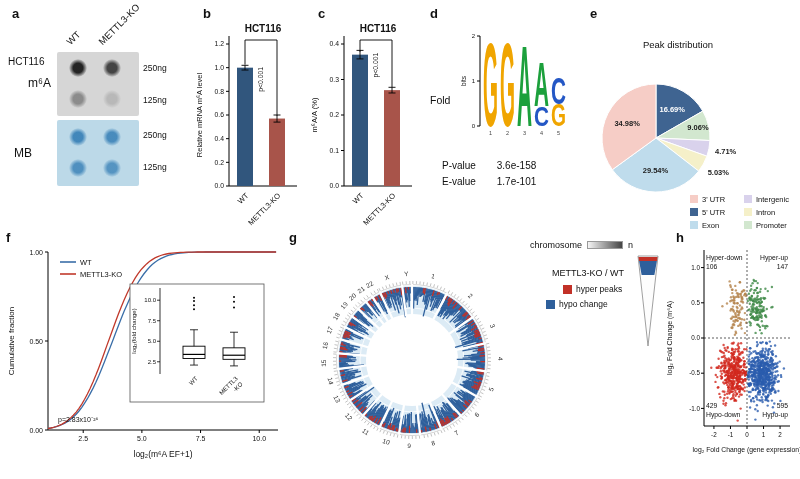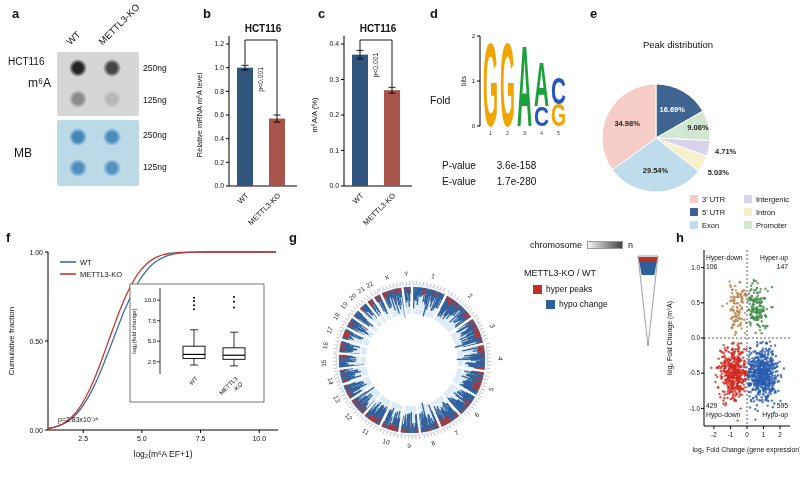--- a/index.html
+++ b/index.html
@@ -157,21 +157,21 @@
           <text x="91" y="79.5" font-size="37.5" font-weight="bold" fill="#2457c5" textLength="15" lengthAdjust="spacingAndGlyphs">C</text>
           <text x="91" y="102" font-size="31.3" font-weight="bold" fill="#f0a500" textLength="15" lengthAdjust="spacingAndGlyphs">G</text>
           <text x="98.5" y="111" font-size="5.5" fill="#444" text-anchor="middle">5</text>
         </svg></div>
     <div class="d-stat" style="left:14px;top:138px">
       <span class="lab">P-value</span>
       <span>3.6e-158</span>
     </div>
     <div class="d-stat" style="left:14px;top:154px">
       <span class="lab">E-value</span>
-      <span>1.7e-280</span>
+      <span>1.7e-101</span>
     </div>
   </div>
 
   <div class="panel" id="chart-panel_e" style="left:586px;top:36px;width:212px;height:215px"><svg width="212" height="215" viewBox="0 0 212 215">
         <text x="92" y="12" font-size="9.5" fill="#111" text-anchor="middle">Peak distribution</text>
         <path d="M 70 102 L 70.0 48.0 A 54 54 0 0 1 116.8 75.1 Z" fill="#3f6491" stroke="#fff" stroke-width="1"></path>
         <text x="86.22056413045301" y="76.45265967529433" font-size="7.5" fill="#ffffff" text-anchor="middle" font-weight="bold">16.69%</text>
         <path d="M 70 102 L 116.8 75.1 A 54 54 0 0 1 123.9 104.5 Z" fill="#d2e7cf" stroke="#fff" stroke-width="1"></path>
         <text x="111.98729647189066" y="94.33599808237136" font-size="7.5" fill="#222222" text-anchor="middle" font-weight="bold">9.06%</text>
         <path d="M 70 102 L 123.9 104.5 A 54 54 0 0 1 120.9 120.2 Z" fill="#d9d2ec" stroke="#fff" stroke-width="1"></path>
@@ -1018,22 +1018,22 @@
             <line x1="112.354941108505" y1="48.2099392392937" x2="112.13210983647231" y2="45.21822631452898" stroke="#999" stroke-width="0.6"></line>
             <line x1="115.87065577071645" y1="48.02983550660683" x2="115.78660270903421" y2="45.03101322397288" stroke="#999" stroke-width="0.6"></line>
             <text x="112.32750179872004" y="40.187280871909934" font-size="6.5" fill="#333" text-anchor="middle" transform="rotate(356.21806587019654 112.32750179872004 40.187280871909934)">Y</text>
           </g>
         </svg></div>
     <div class="g-header" style="left:240px;top:4px">
       <span>chromosome</span>
       <span class="g-grad"></span>
       <span>n</span>
     </div>
-    <div class="g-legend-title" style="left:234px;top:32px">METTL3-KO / WT</div>
-    <div class="g-leg-row" style="left:243px;top:48px">
+    <div class="g-legend-title" style="left:262px;top:32px">METTL3-KO / WT</div>
+    <div class="g-leg-row" style="left:273px;top:48px">
       <span class="sw" id="sw-hyper" style="background: rgb(194, 49, 40);"></span>
       <span>hyper peaks</span>
     </div>
     <div class="g-leg-row" style="left:256px;top:63px">
       <span class="sw" id="sw-hypo" style="background: rgb(46, 95, 155);"></span>
       <span>hypo change</span>
     </div>
     <div class="ab" id="g-triangle" style="left:346px;top:18px;width:24px;height:96px"><svg width="24" height="96" viewBox="0 0 24 96">
           <polygon points="2,2 22,2 12,92" fill="#fdfdfd" stroke="#888" stroke-width="0.8"></polygon>
           <polygon points="2.4,3 21.6,3 20.9,7 3.1,7" fill="#c23128"></polygon>

